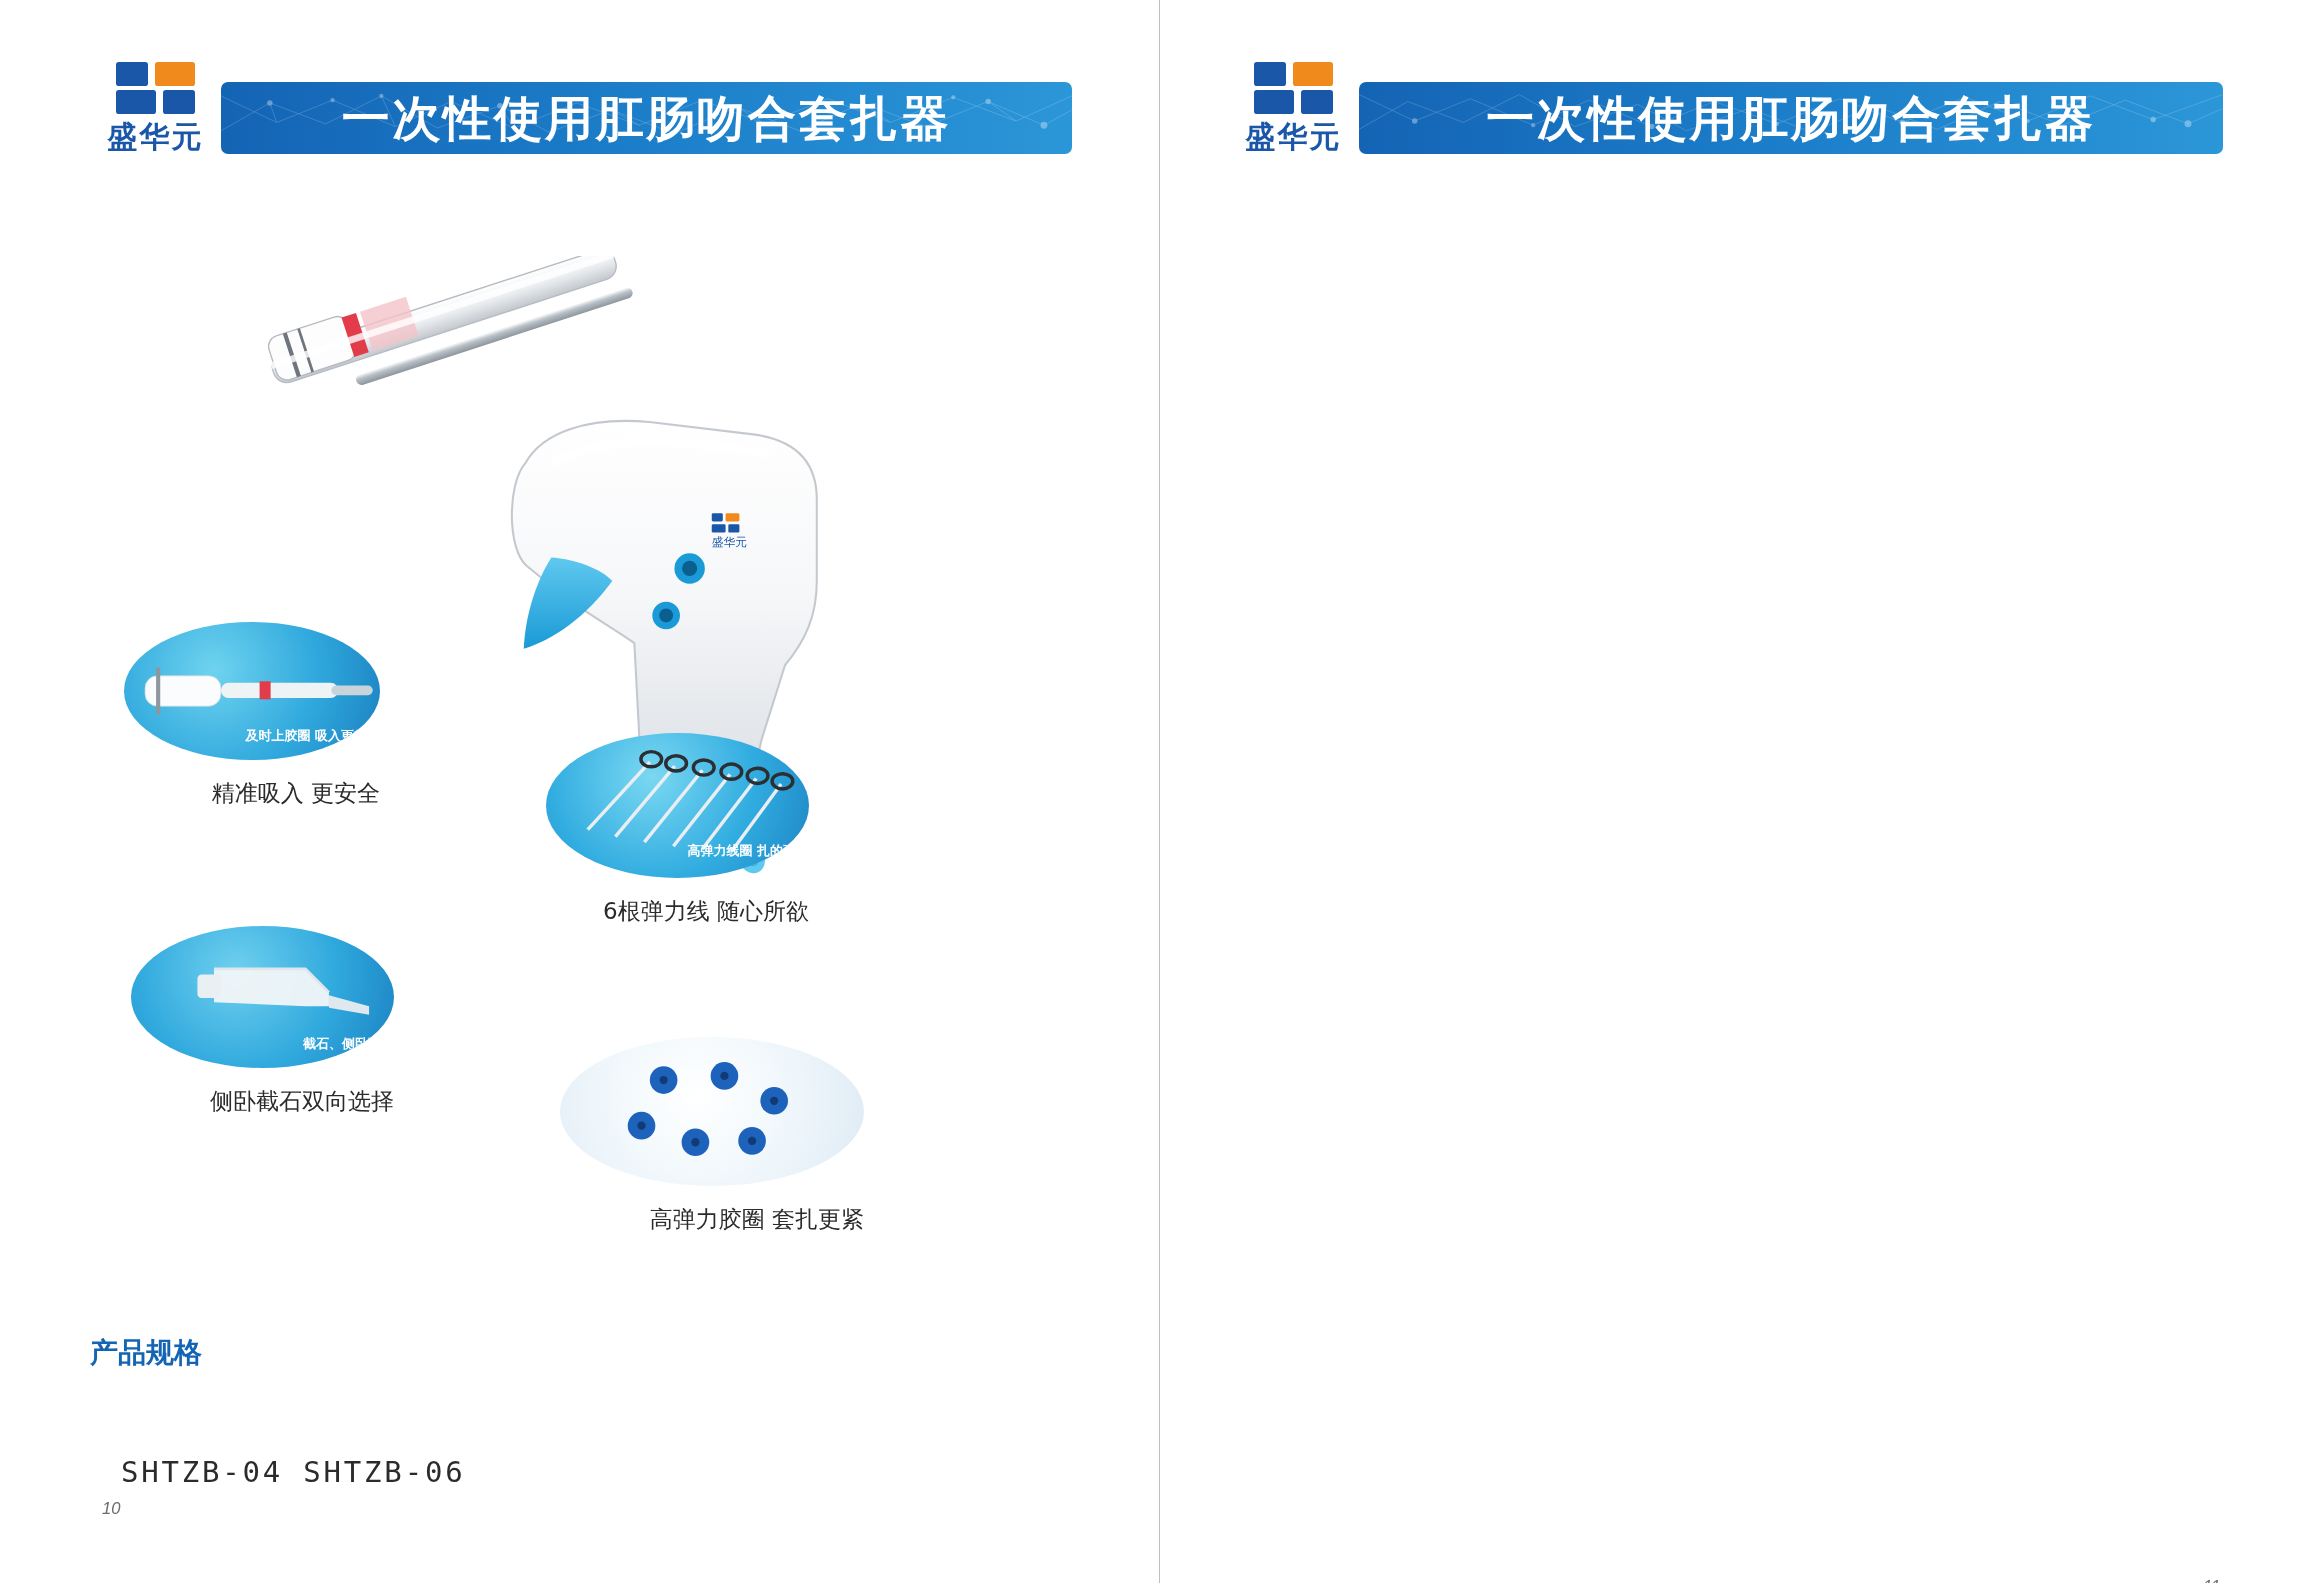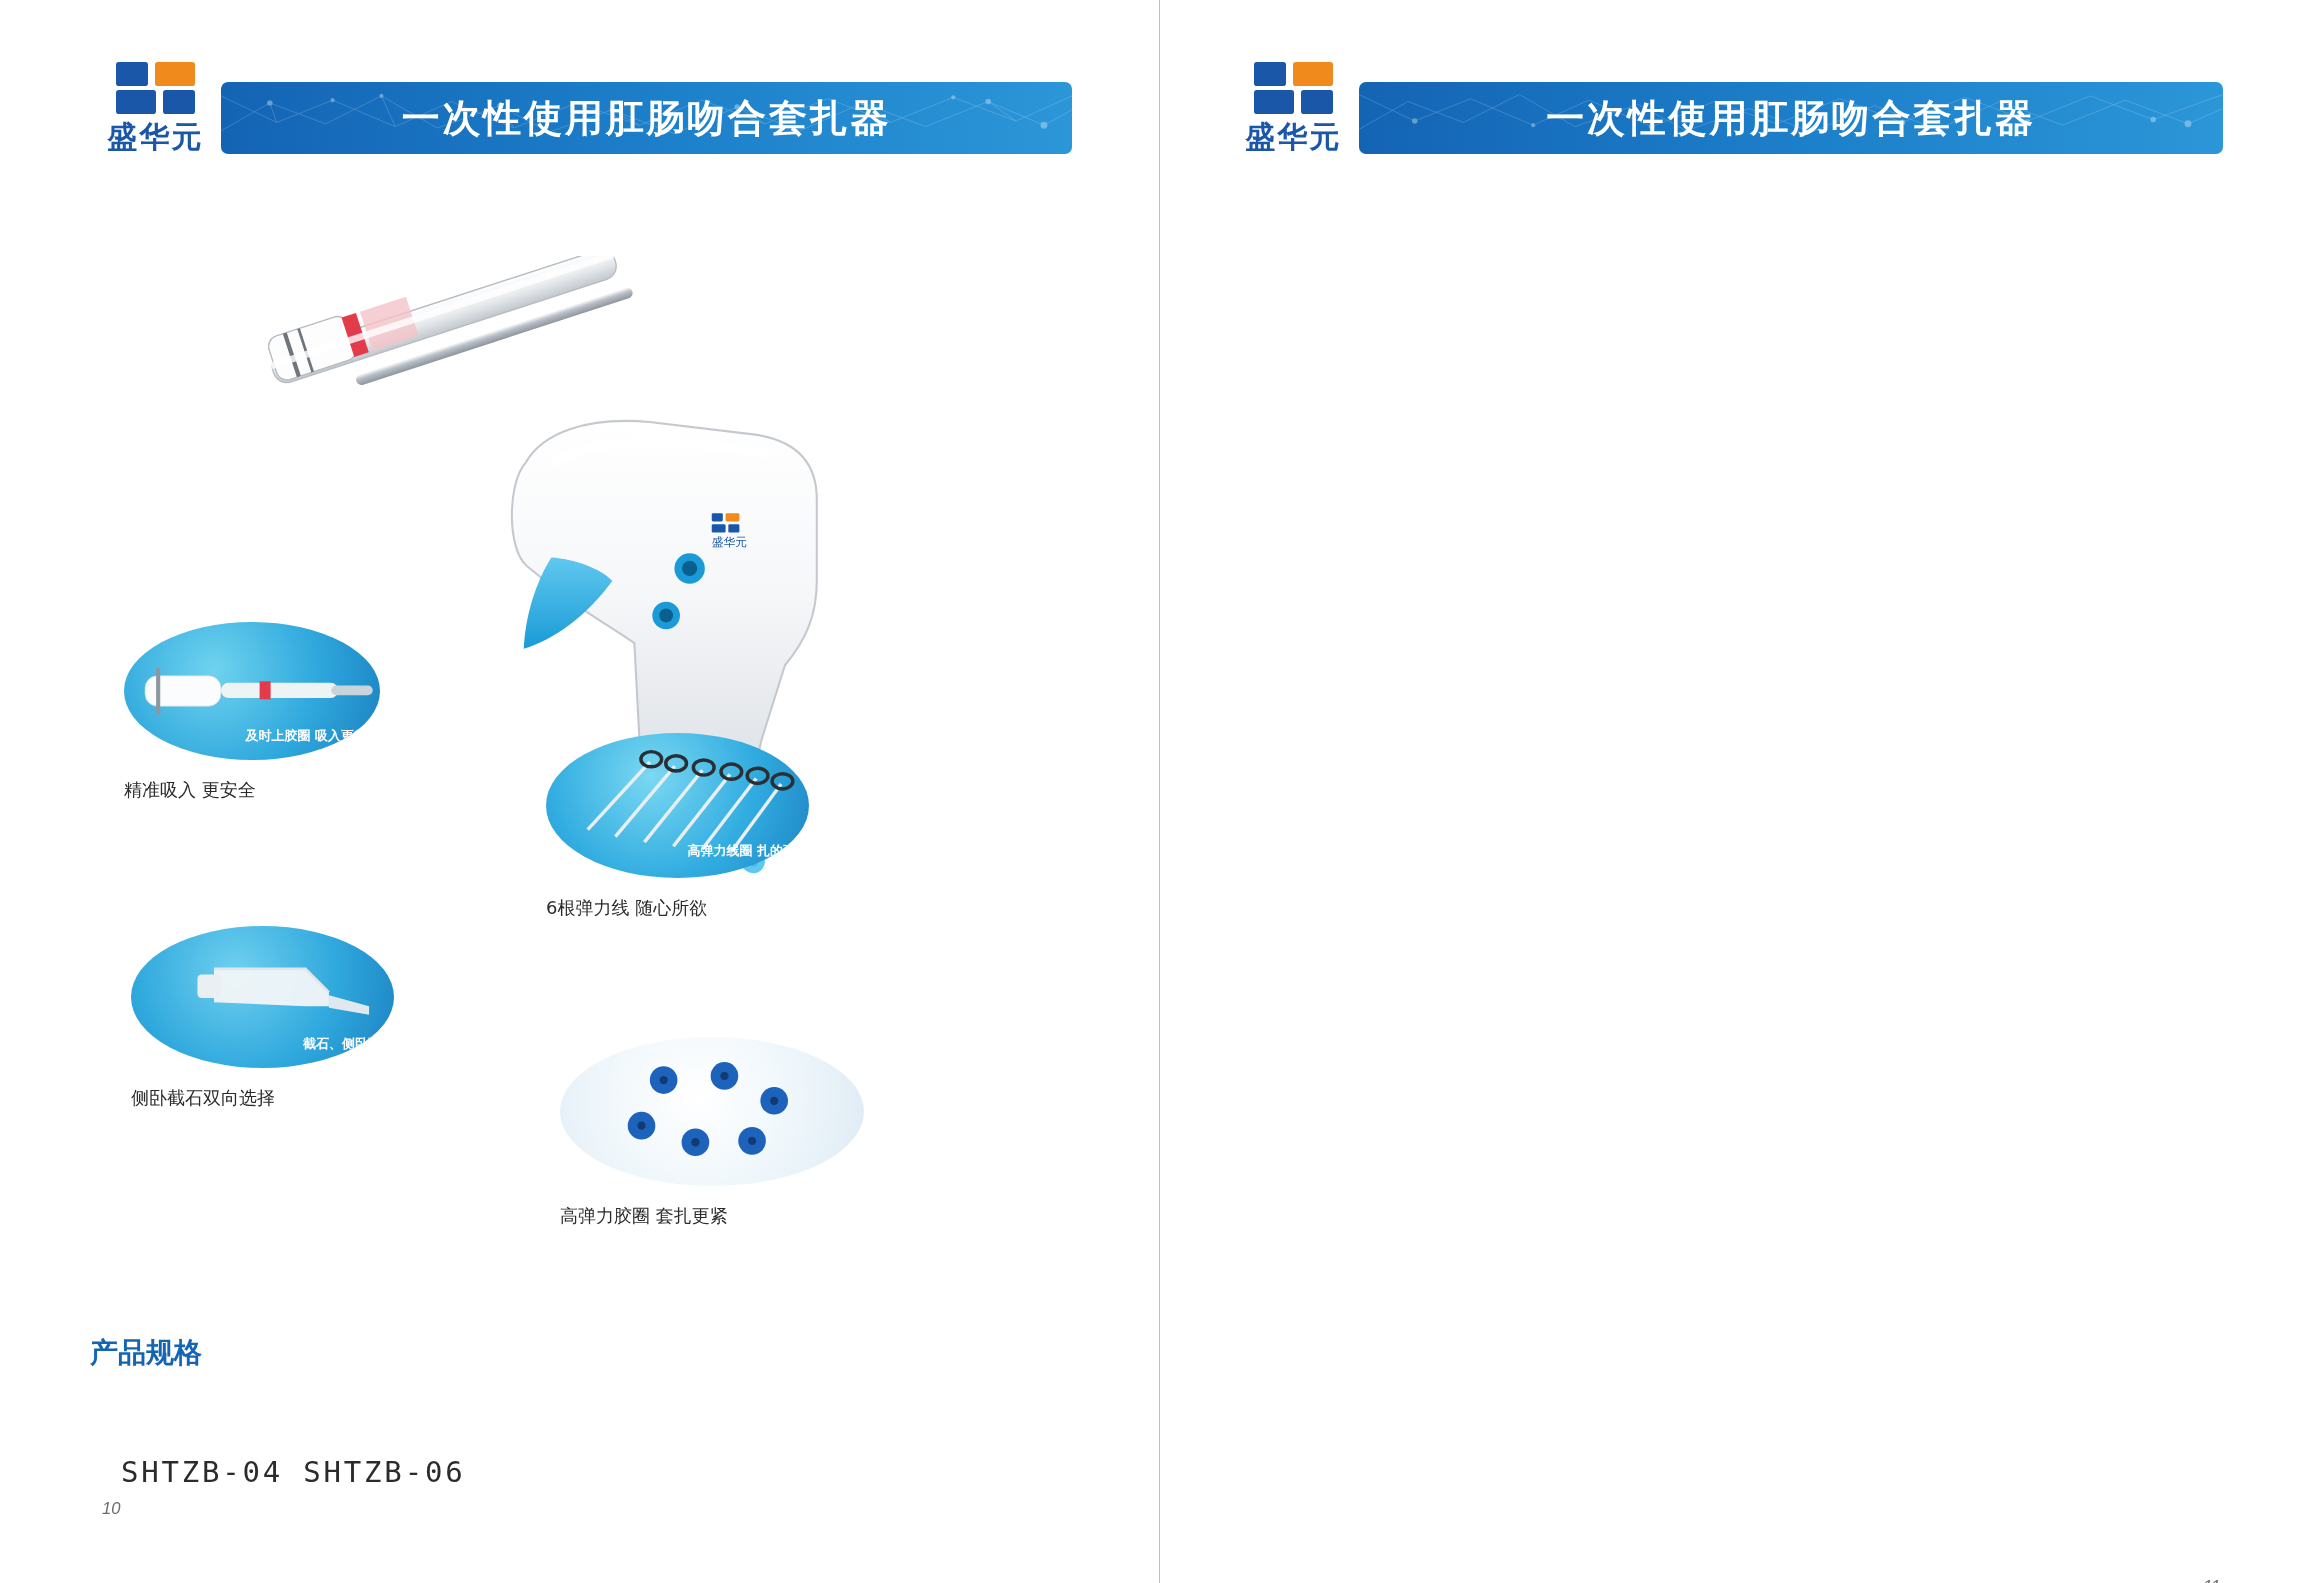--- a/index.html
+++ b/index.html
@@ -17,29 +17,29 @@
   .logo-sq{position:absolute;border-radius:2.8px;}
   .sq-a{left:0;top:0;width:32px;height:23.5px;background:#1a57a8;}
   .sq-b{left:39px;top:0;width:40px;height:23.5px;background:#f08a1c;}
   .sq-c{left:0;top:28px;width:40px;height:23.5px;background:#1a57a8;}
   .sq-d{left:47px;top:28px;width:32px;height:23.5px;background:#1a57a8;}
   .logo-text{font-size:30px;color:#1a57a8;font-weight:bold;letter-spacing:2.1px;text-align:center;
              font-family:"DejaVu Sans","Liberation Sans",sans-serif;}
   .banner{position:relative;height:72px;flex:1;border-radius:7px;overflow:hidden;
           background:linear-gradient(90deg,#1464b4 0%,#1b7cc8 45%,#2b96d8 100%);}
   .banner .net{position:absolute;inset:0;opacity:.45;}
-  .banner-title{position:relative;z-index:2;color:#ffffff;font-size:38px;font-weight:bold;
+  .banner-title{position:relative;z-index:2;color:#ffffff;font-size:48px;font-weight:bold;
                 letter-spacing:2.8px;text-align:center;line-height:72px;
                 font-family:"DejaVu Sans","Liberation Sans",sans-serif;}
 
   
   .device{position:absolute;left:228px;top:256px;width:774px;height:636px;}
   .pill-wrap{position:absolute;}
   .pill{border-radius:50%/50%;overflow:hidden;position:relative;}
-  .cap{font-size:18px;color:#2b2b2b;text-align:left;font-family:"DejaVu Sans","Liberation Sans",sans-serif;white-space:nowrap;}
+  .cap{font-size:23px;color:#2b2b2b;text-align:right;font-family:"DejaVu Sans","Liberation Sans",sans-serif;white-space:nowrap;}
   .inpill-cap{position:absolute;left:0;right:0;color:#ffffff;font-size:13px;font-weight:bold;text-align:right;
               font-family:"DejaVu Sans","Liberation Sans",sans-serif;}
 
   .spec-title{position:absolute;left:90px;top:1334px;font-size:28px;font-weight:bold;color:#1464b4;
               font-family:"DejaVu Sans","Liberation Sans",sans-serif;}
   .spec-value{position:absolute;left:121px;top:1455px;font-size:29px;color:#2b2b2b;letter-spacing:2.8px;
               font-family:"DejaVu Sans Mono","Liberation Mono",monospace;}
   .pageno{position:absolute;font-size:16.6px;color:#6b6b6b;font-family:"Liberation Sans",sans-serif;font-style:italic;}
 </style>
 </head>

